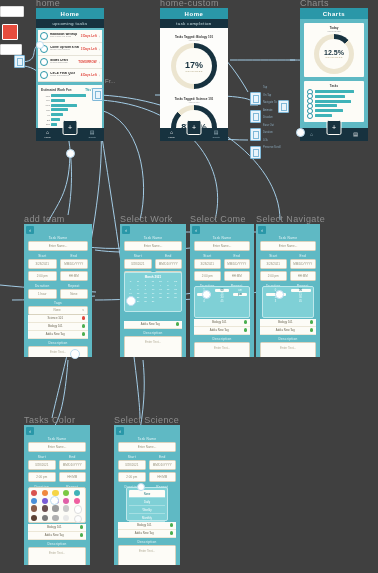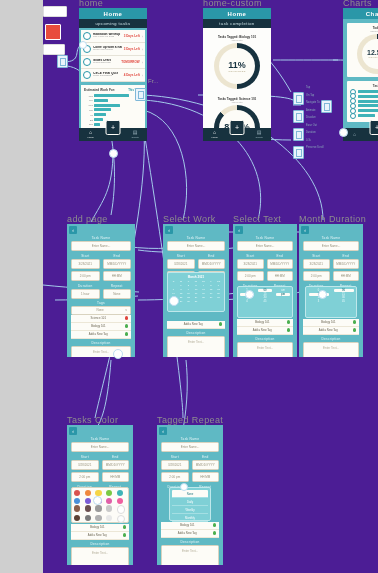--- a/index.html
+++ b/index.html
@@ -1,17 +1,17 @@
 <!DOCTYPE html>
 <html><head>
 <meta charset="utf-8">
 <style>
   html,body{margin:0;padding:0;}
   body{width:378px;height:573px;background:#cfcfcf;font-family:"Liberation Sans",sans-serif;overflow:hidden;position:relative;}
-  .canvas{position:absolute;inset:0;background:#4c1d95;margin-left:43px;}
+  .canvas{position:absolute;inset:0;background:#404040;}
   .board-label{position:absolute;font-size:9px;color:#8e8e8e;letter-spacing:.4px;white-space:nowrap;}
   .frame{position:absolute;background:#5fb9c4;overflow:hidden;}
   .hdr{background:#2a97a8;color:#fff;font-size:6px;font-weight:bold;text-align:center;letter-spacing:.6px;padding:3px 0 2px;}
   .subhdr{background:#17323f;color:#cfe6ea;font-size:4px;text-align:center;letter-spacing:.5px;padding:2px 0;}
   .white{background:#fdfdfb;}
   .card{background:#fdfcf7;border-radius:1px;}
   .row-item{background:#fdfcf7;border-bottom:1px solid #e6e3d8;display:flex;align-items:center;padding:2px 2px;}
   .circ{width:6px;height:6px;border-radius:50%;border:1.2px solid #2a97a8;background:#fff;flex:0 0 auto;margin-right:2px;}
   .ritxt{flex:1;min-width:0;}
   .ri-t{font-size:3.2px;color:#222;font-weight:bold;line-height:1.2;white-space:nowrap;overflow:hidden;}
@@ -219,21 +219,21 @@
   <div class="frame" style="left:160px;top:8px;width:68px;height:133px;">
     <div class="hdr">Home</div>
     <div class="subhdr">task completion</div>
 
     <div class="white" style="height:116px;padding-top:3px;">
       <div class="donut-wrap">
         <div class="donut-cap"><span>Tasks Tagged:</span> <span>Biology 101</span></div>
         <div class="donut-sub">This Month</div>
         <div class="donut" id="donut-1" style="background: conic-gradient(rgb(23, 50, 63) 0deg, rgb(23, 50, 63) 180deg, rgb(236, 229, 208) 180deg, rgb(236, 229, 208) 360deg);">
           <div class="hole">
-            <div class="pct">11%</div>
+            <div class="pct">17%</div>
             <div class="plb">COMPLETED</div>
           </div>
         </div>
       </div>
       <div class="donut-wrap">
         <div class="donut-cap"><span>Tasks Tagged:</span> <span>Science 101</span></div>
         <div class="donut-sub">This Month</div>
         <div class="donut" id="donut-2" style="background: conic-gradient(rgb(23, 50, 63) 0deg, rgb(23, 50, 63) 315deg, rgb(236, 229, 208) 315deg, rgb(236, 229, 208) 360deg);">
           <div class="hole">
             <div class="pct">87.5%</div>
@@ -336,21 +336,21 @@
       <div class="flowtxt" style="position: relative; margin-bottom: 4.5px;">Navigate To</div>
       <div class="flowtxt" style="position: relative; margin-bottom: 4.5px;">Animate</div>
       <div class="flowtxt" style="position: relative; margin-bottom: 4.5px;">Dissolve</div>
       <div class="flowtxt" style="position: relative; margin-bottom: 4.5px;">Ease Out</div>
       <div class="flowtxt" style="position: relative; margin-bottom: 4.5px;">Duration</div>
       <div class="flowtxt" style="position: relative; margin-bottom: 4.5px;">0.3s</div>
       <div class="flowtxt" style="position: relative; margin-bottom: 4.5px;">Preserve Scroll</div>
     </div>
   <div class="flabel" style="left:262px;top:80px;font-size:5px;"></div>
 
-  <div class="board-label" style="left:24px;top:214px;">add page</div>
+  <div class="board-label" style="left:24px;top:214px;">add team</div>
   <div class="frame" style="left:24px;top:224px;width:68px;height:133px;">
     <div class="back">
         <span>‹</span>
       </div>
     <div class="flbl">Task Name</div>
     <div style="padding:0 4px;">
         <div class="finput">Enter Name...</div>
       </div>
     <div class="fgrid" style="margin-top:1.5px;">
       <div>
@@ -504,21 +504,21 @@
           <span class="tdot" style="background:#4caf50;"></span>
         </div>
     </div>
     <div class="flbl" style="margin-top:2px;">Description</div>
     <div style="padding:0 4px;">
         <div class="desc">Enter Text...</div>
       </div>
 
   </div>
 
-  <div class="board-label" style="left:190px;top:214px;">Select Text</div>
+  <div class="board-label" style="left:190px;top:214px;">Select Come</div>
   <div class="frame" style="left:190px;top:224px;width:64px;height:133px;">
     <div class="back">
         <span>‹</span>
       </div>
     <div class="flbl">Task Name</div>
     <div style="padding:0 4px;">
         <div class="finput">Enter Name...</div>
       </div>
     <div class="fgrid" style="margin-top:1.5px;">
       <div>
@@ -580,21 +580,21 @@
           <span class="tdot" style="background:#4caf50;"></span>
         </div>
     </div>
     <div class="flbl" style="margin-top:2px;">Description</div>
     <div style="padding:0 4px;">
         <div class="desc">Enter Text...</div>
       </div>
 
   </div>
 
-  <div class="board-label" style="left:256px;top:214px;">Month Duration</div>
+  <div class="board-label" style="left:256px;top:214px;">Select Navigate</div>
   <div class="frame" style="left:256px;top:224px;width:64px;height:133px;">
     <div class="back">
         <span>‹</span>
       </div>
     <div class="flbl">Task Name</div>
     <div style="padding:0 4px;">
         <div class="finput">Enter Name...</div>
       </div>
     <div class="fgrid" style="margin-top:1.5px;">
       <div>
@@ -734,21 +734,21 @@
           <span class="tdot" style="background:#4caf50;"></span>
         </div>
     </div>
     <div class="flbl" style="margin-top:2px;">Description</div>
     <div style="padding:0 4px;">
         <div class="desc">Enter Text...</div>
       </div>
 
   </div>
 
-  <div class="board-label" style="left:114px;top:415px;">Tagged Repeat</div>
+  <div class="board-label" style="left:114px;top:415px;">Select Science</div>
   <div class="frame" style="left:114px;top:425px;width:66px;height:140px;">
     <div class="back">
         <span>‹</span>
       </div>
     <div class="flbl">Task Name</div>
     <div style="padding:0 4px;">
         <div class="finput">Enter Name...</div>
       </div>
     <div class="fgrid" style="margin-top:1.5px;">
       <div>

